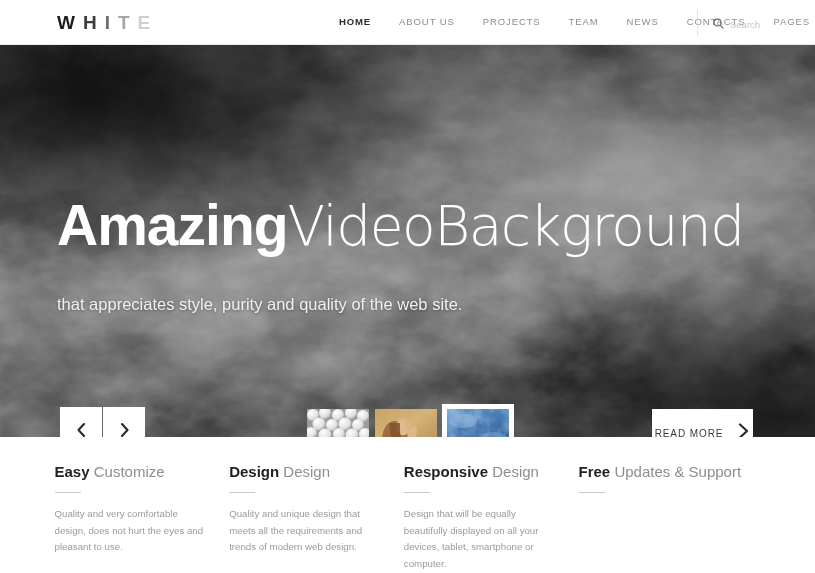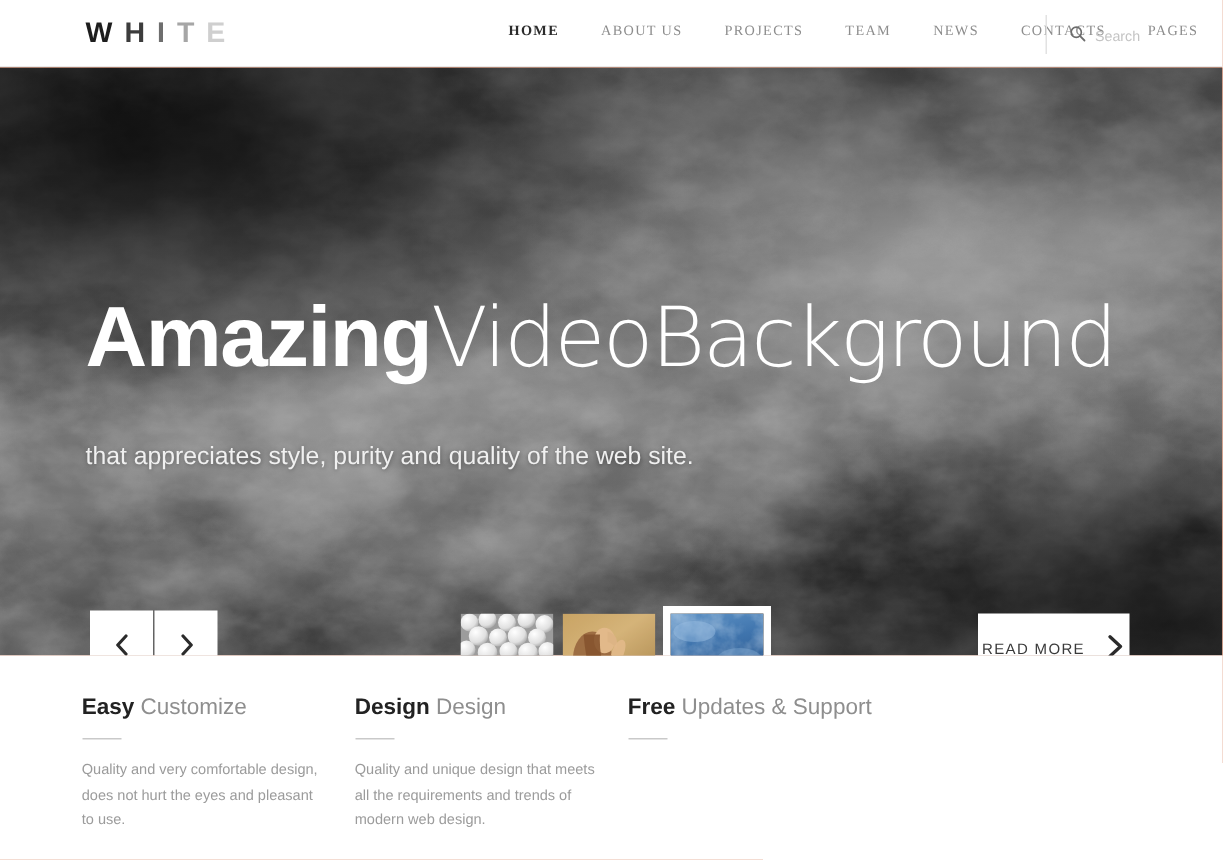--- a/index.html
+++ b/index.html
@@ -51,21 +51,20 @@
     gap: 0px;
   }
   .nav-item {
     font-size: 9.5px;
     letter-spacing: 0.9px;
     color: #8d8d8d;
     text-decoration: none;
     padding: 0 14px;
     white-space: nowrap;
     font-weight: 400;
-    font-family: Liberation Serif, serif;
   }
   .nav-item.active {
     color: #2b2b2b;
     font-weight: 700;
   }
 
   .header-divider {
     position: absolute;
     left: 697px;
     top: 10px;
@@ -460,20 +459,26 @@
       <p class="feature-text">Quality and very comfortable design, does not hurt the eyes and pleasant to use.</p>
     </div>
 
     <div class="feature-col">
       <div class="feature-title"><span class="lead">Design</span>
         <span>Design</span></div>
       <div class="feature-rule"></div>
       <p class="feature-text">Quality and unique design that meets all the requirements and trends of modern web design.</p>
     </div>
 
+    <div class="feature-col">
+      <div class="feature-title"><span class="lead">Responsive</span>
+        <span>Design</span></div>
+      <div class="feature-rule"></div>
+      <p class="feature-text">Design that will be equally beautifully displayed on all your devices, tablet, smartphone or computer.</p>
+    </div>
 
     <div class="feature-col">
       <div class="feature-title"><span class="lead">Free</span>
         <span>Updates &amp; Support</span></div>
       <div class="feature-rule"></div>
     </div>
 
   </div>
 </div>
 

